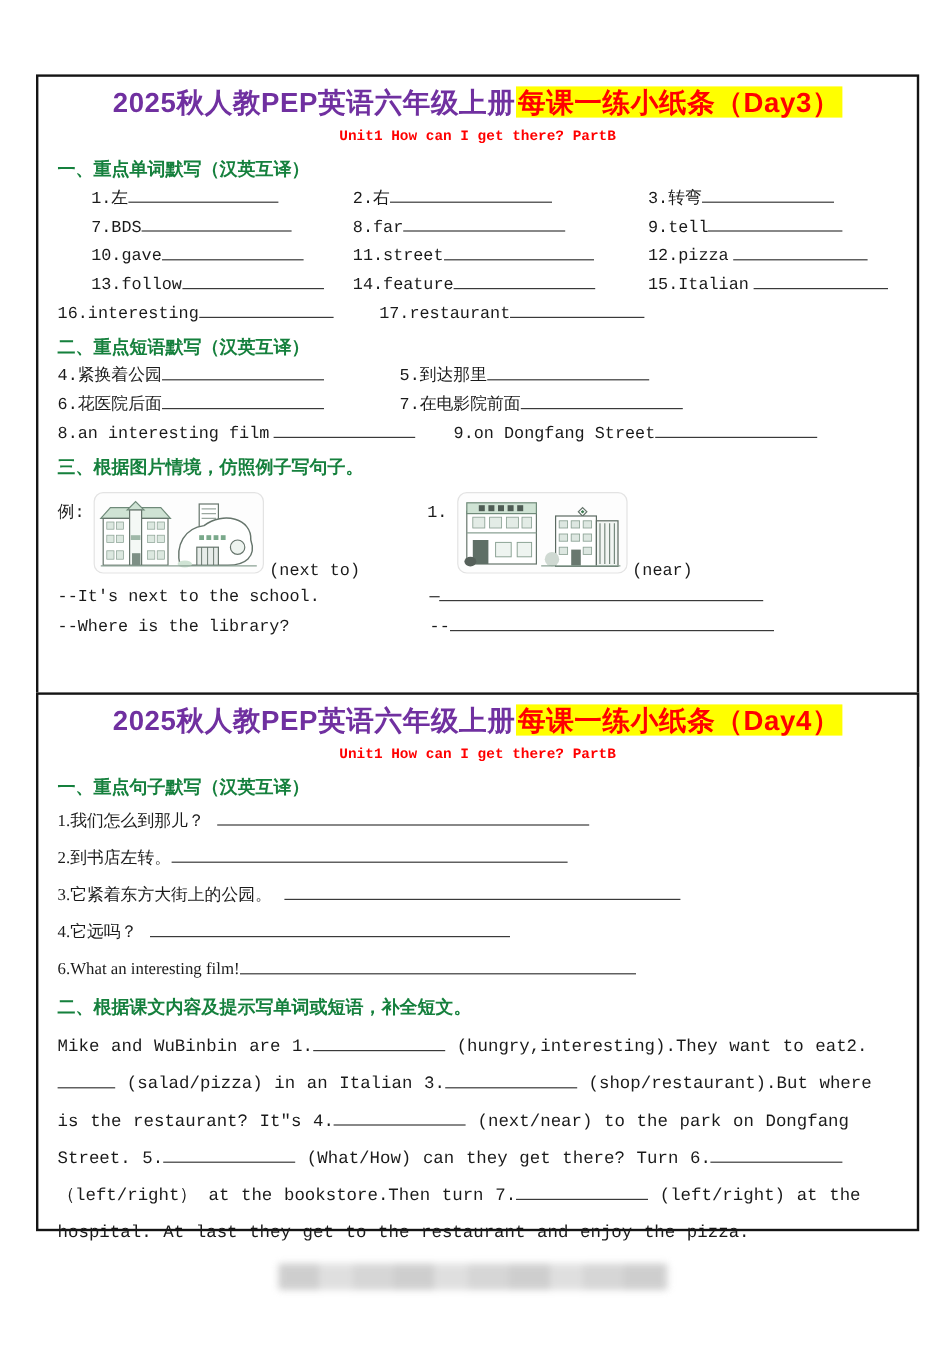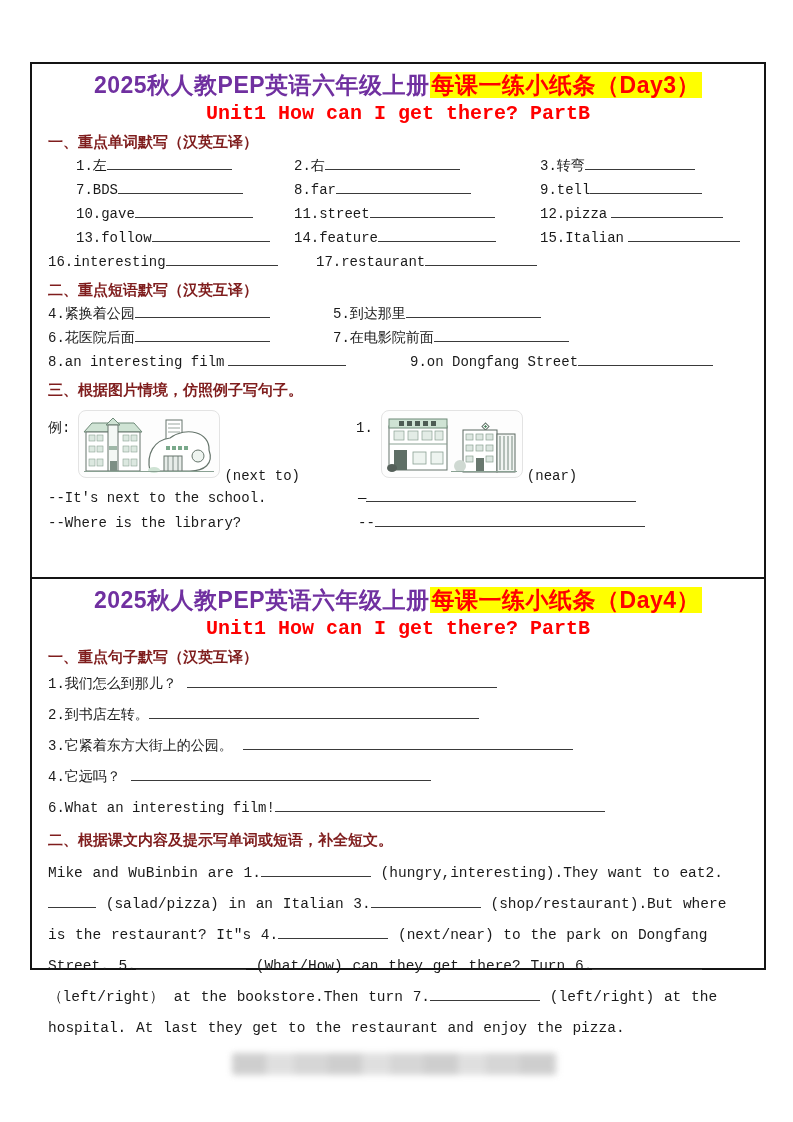--- a/index.html
+++ b/index.html
@@ -6,60 +6,60 @@
   html,body { background:#ffffff; }
   .page {
     position:relative; width:793px; height:1122px; background:#ffffff;
     font-family:"Liberation Mono","DejaVu Sans Mono",monospace; color:#1a1a1a; overflow:hidden;
   }
   .sheet {
     position:absolute; left:30px; width:736px; border:2px solid #141414; background:#fff;
     padding:6px 16px 8px 16px;
   }
   #sheet-day3 { top:62px;  height:577px; }
-  #sheet-day4 { top:577px; height:393px; }
+  #sheet-day4 { top:577px; height:449px; }
   .doc-title {
     text-align:center; font-family:"Liberation Sans","DejaVu Sans",sans-serif;
     font-weight:bold; font-size:23px; line-height:30px; letter-spacing:0.5px; white-space:nowrap;
   }
   .title-plain { color:#7030A0; }
   .title-hl { color:#FF0000; background:#FFFF00; padding:0 2px; }
   .subtitle {
-    text-align:center; color:#FF0000; font-weight:bold; font-size:20px; line-height:24px; margin-top:2px;
+    text-align:center; color:#FF0000; font-weight:bold; font-size:12px; line-height:24px; margin-top:2px;
   }
   .sec-heading {
     font-family:"Liberation Sans","DejaVu Sans",sans-serif; font-weight:bold;
-    font-size:15px; line-height:25px; color:#7f1d1d; margin-top:3px;
+    font-size:15px; line-height:25px; color:#15803d; margin-top:3px;
   }
   .row { display:grid; font-size:14px; line-height:24px; align-items:baseline; }
   .cell { white-space:nowrap; }
   .g3a { grid-template-columns:218px 246px auto;margin-left:28px; }
   .g3b { grid-template-columns:232px 230px auto; }
   .g2a { grid-template-columns:285px auto; }
-  .g2b { grid-template-columns:330px auto;gap:32px; }
+  .g2b { grid-template-columns:330px auto; }
   .g2c { grid-template-columns:268px auto; }
   .bl { display:inline-block; border-bottom:1px solid #3a3a3a; height:13px; vertical-align:baseline; }
   .w48{width:48px}.w110{width:110px}.w112{width:112px}.w118{width:118px}
   .w125{width:125px}.w135{width:135px}.w270{width:270px}.w300{width:300px}
   .w310{width:310px}.w330{width:330px}.w345{width:345px}
   .gap{margin-left:10px}
   .sgap{margin-left:4px}
   
   .pic-strip { display:flex; align-items:flex-start; margin-top:8px; height:76px; }
   .pic-label { font-size:14px; line-height:20px; margin-top:8px; }
   .pic-card {
     width:142px; height:68px; margin:0 4px 0 8px; background:#fdfdfd;
     border:1px solid #e3e3e3; border-radius:8px; display:flex; align-items:flex-end;
     justify-content:center; padding:3px;
   }
   .pic-caption { font-size:14px; align-self:flex-end; margin-bottom:2px; white-space:nowrap; }
   .q1-label { margin-left:56px; }
   .dlg-row { display:grid; grid-template-columns:310px auto; font-size:14px; line-height:25px; align-items:baseline; }
   
-  .sent-line { font-size:14px; line-height:31px; white-space:nowrap; }
+  .sent-line { font-size:14px; line-height:31px; white-space:nowrap;font-family:Liberation Serif, serif; }
   .cloze { font-size:14.5px; line-height:31px; margin-top:6px; text-align:left; word-spacing:1px; }
   .watermark {
     position:absolute; left:232px; top:1053px; width:325px; height:22px;
     background:repeating-linear-gradient(90deg,#c3c3c3 0 34px,#d8d8d8 34px 62px,#cccccc 62px 96px);
     filter:blur(3px); opacity:0.8; border-radius:2px;
   }
   svg { display:block; }
 </style>
 </head>
 <body>

